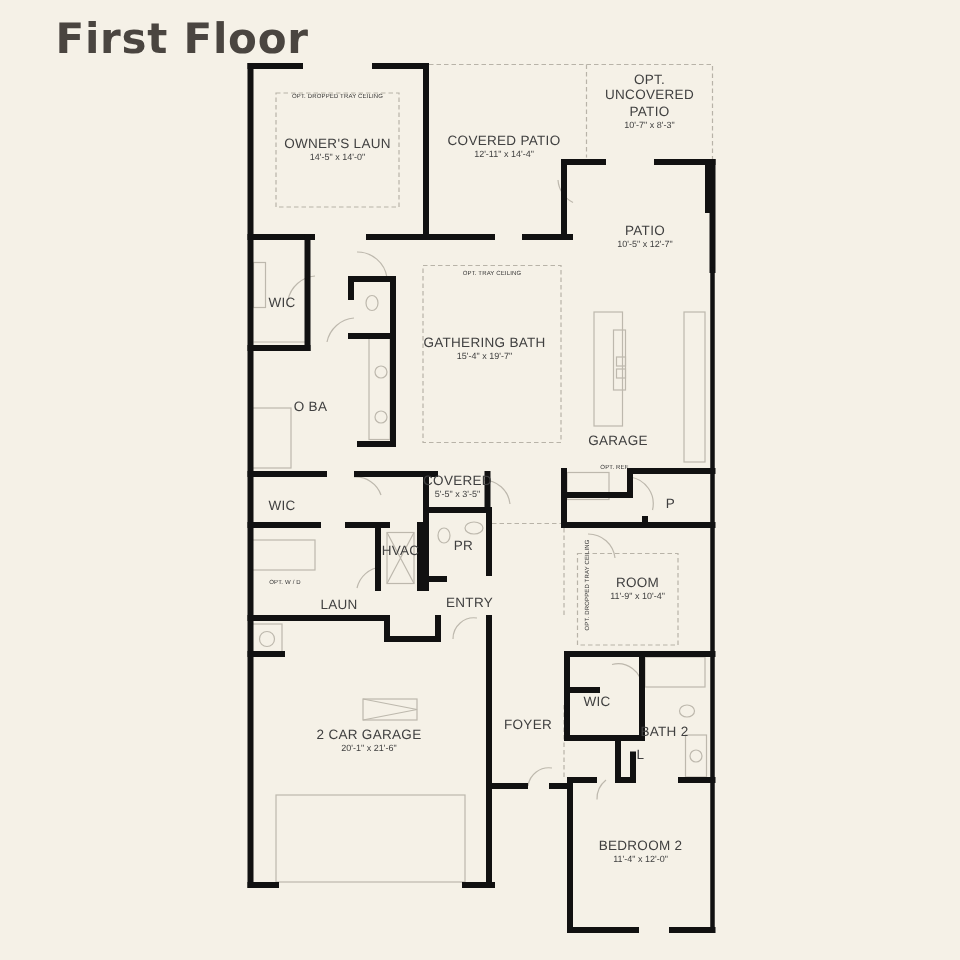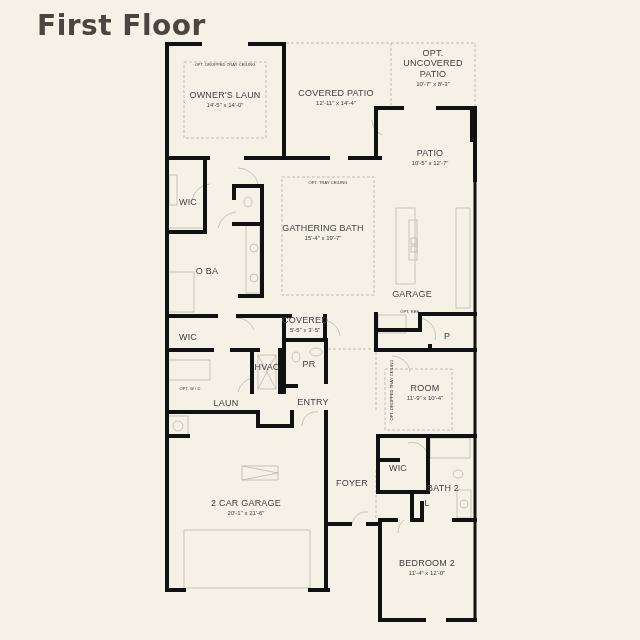--- a/index.html
+++ b/index.html
@@ -243,21 +243,21 @@
 <div class="room-label" style="left:447px;top:336px">
   <span class="room-name">P</span>
 </div>
 
 <div class="note vert" style="left:391px;top:390px">OPT. DROPPED TRAY CEILING</div>
 <div class="room-label" style="left:425px;top:393px">
   <span class="room-name">ROOM</span>
   <span class="room-dim">11'-9" x 10'-4"</span>
 </div>
 
-<div class="room-label" style="left:246px;top:508px">
+<div class="room-label" style="left:246px;top:494px">
   <span class="room-name">2 CAR GARAGE</span>
   <span class="room-dim">20'-1" x 21'-6"</span>
 </div>
 
 <div class="room-label" style="left:352px;top:483px">
   <span class="room-name">FOYER</span>
 </div>
 
 <div class="room-label" style="left:398px;top:468px">
   <span class="room-name">WIC</span>

